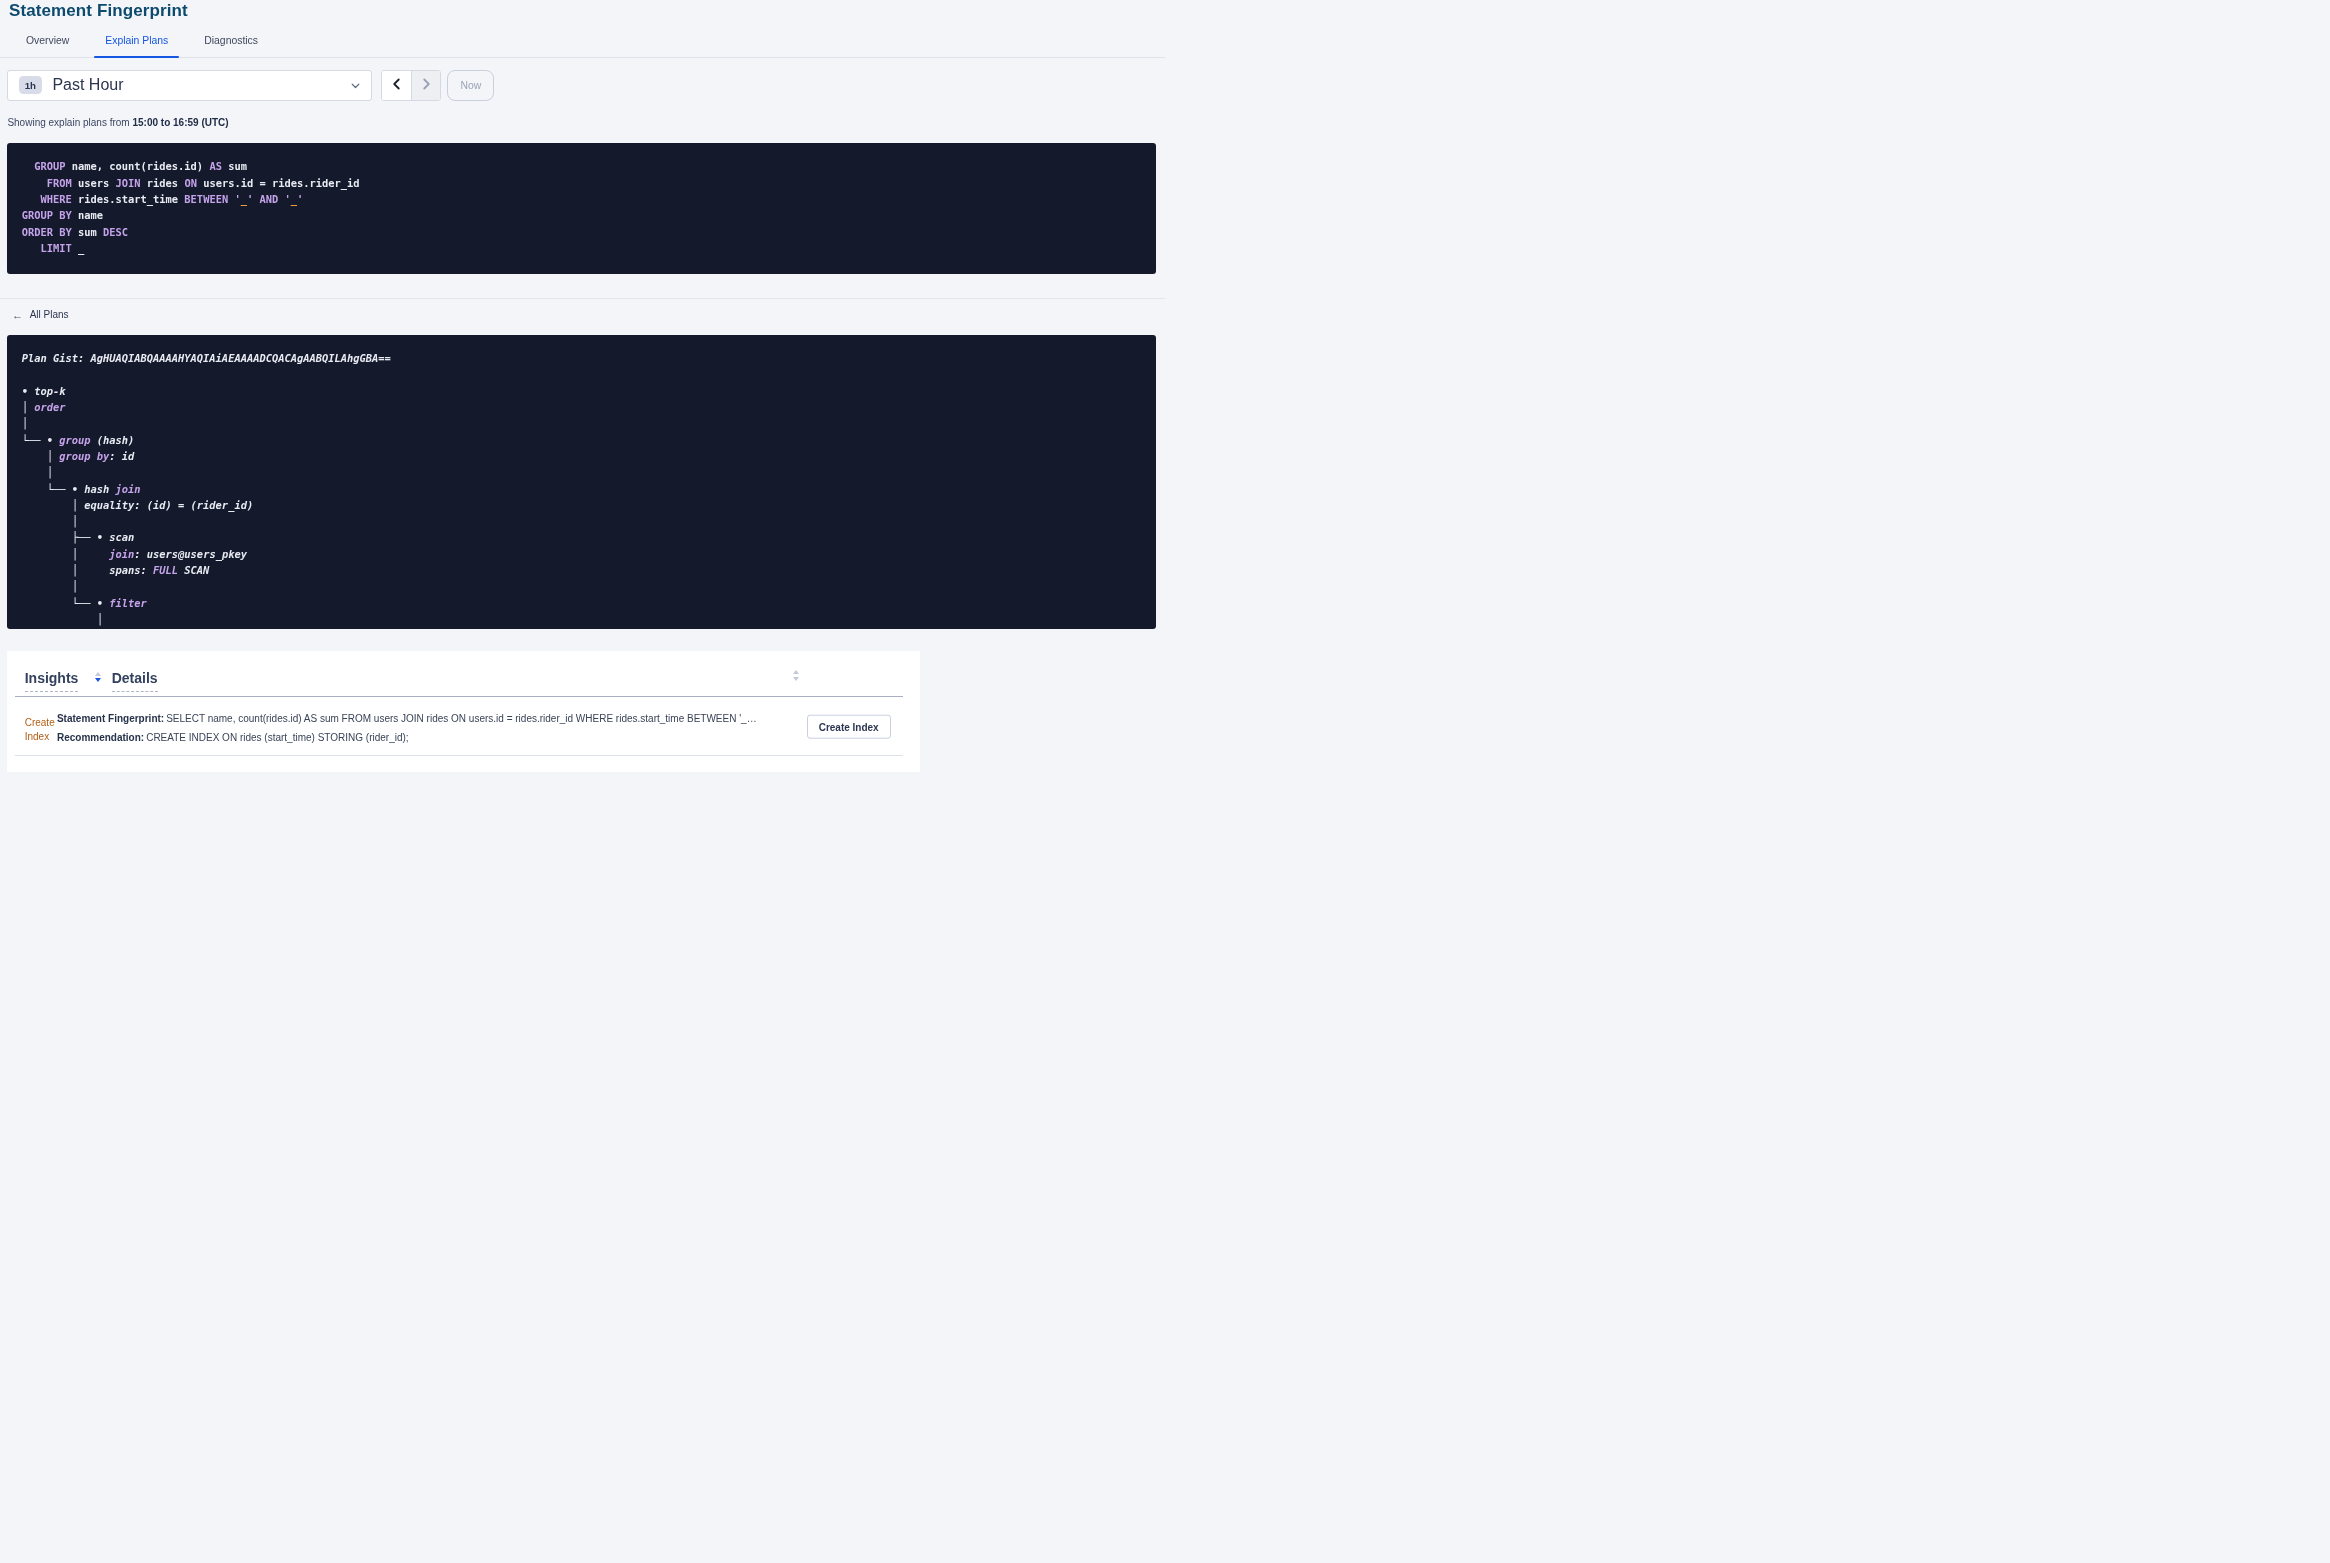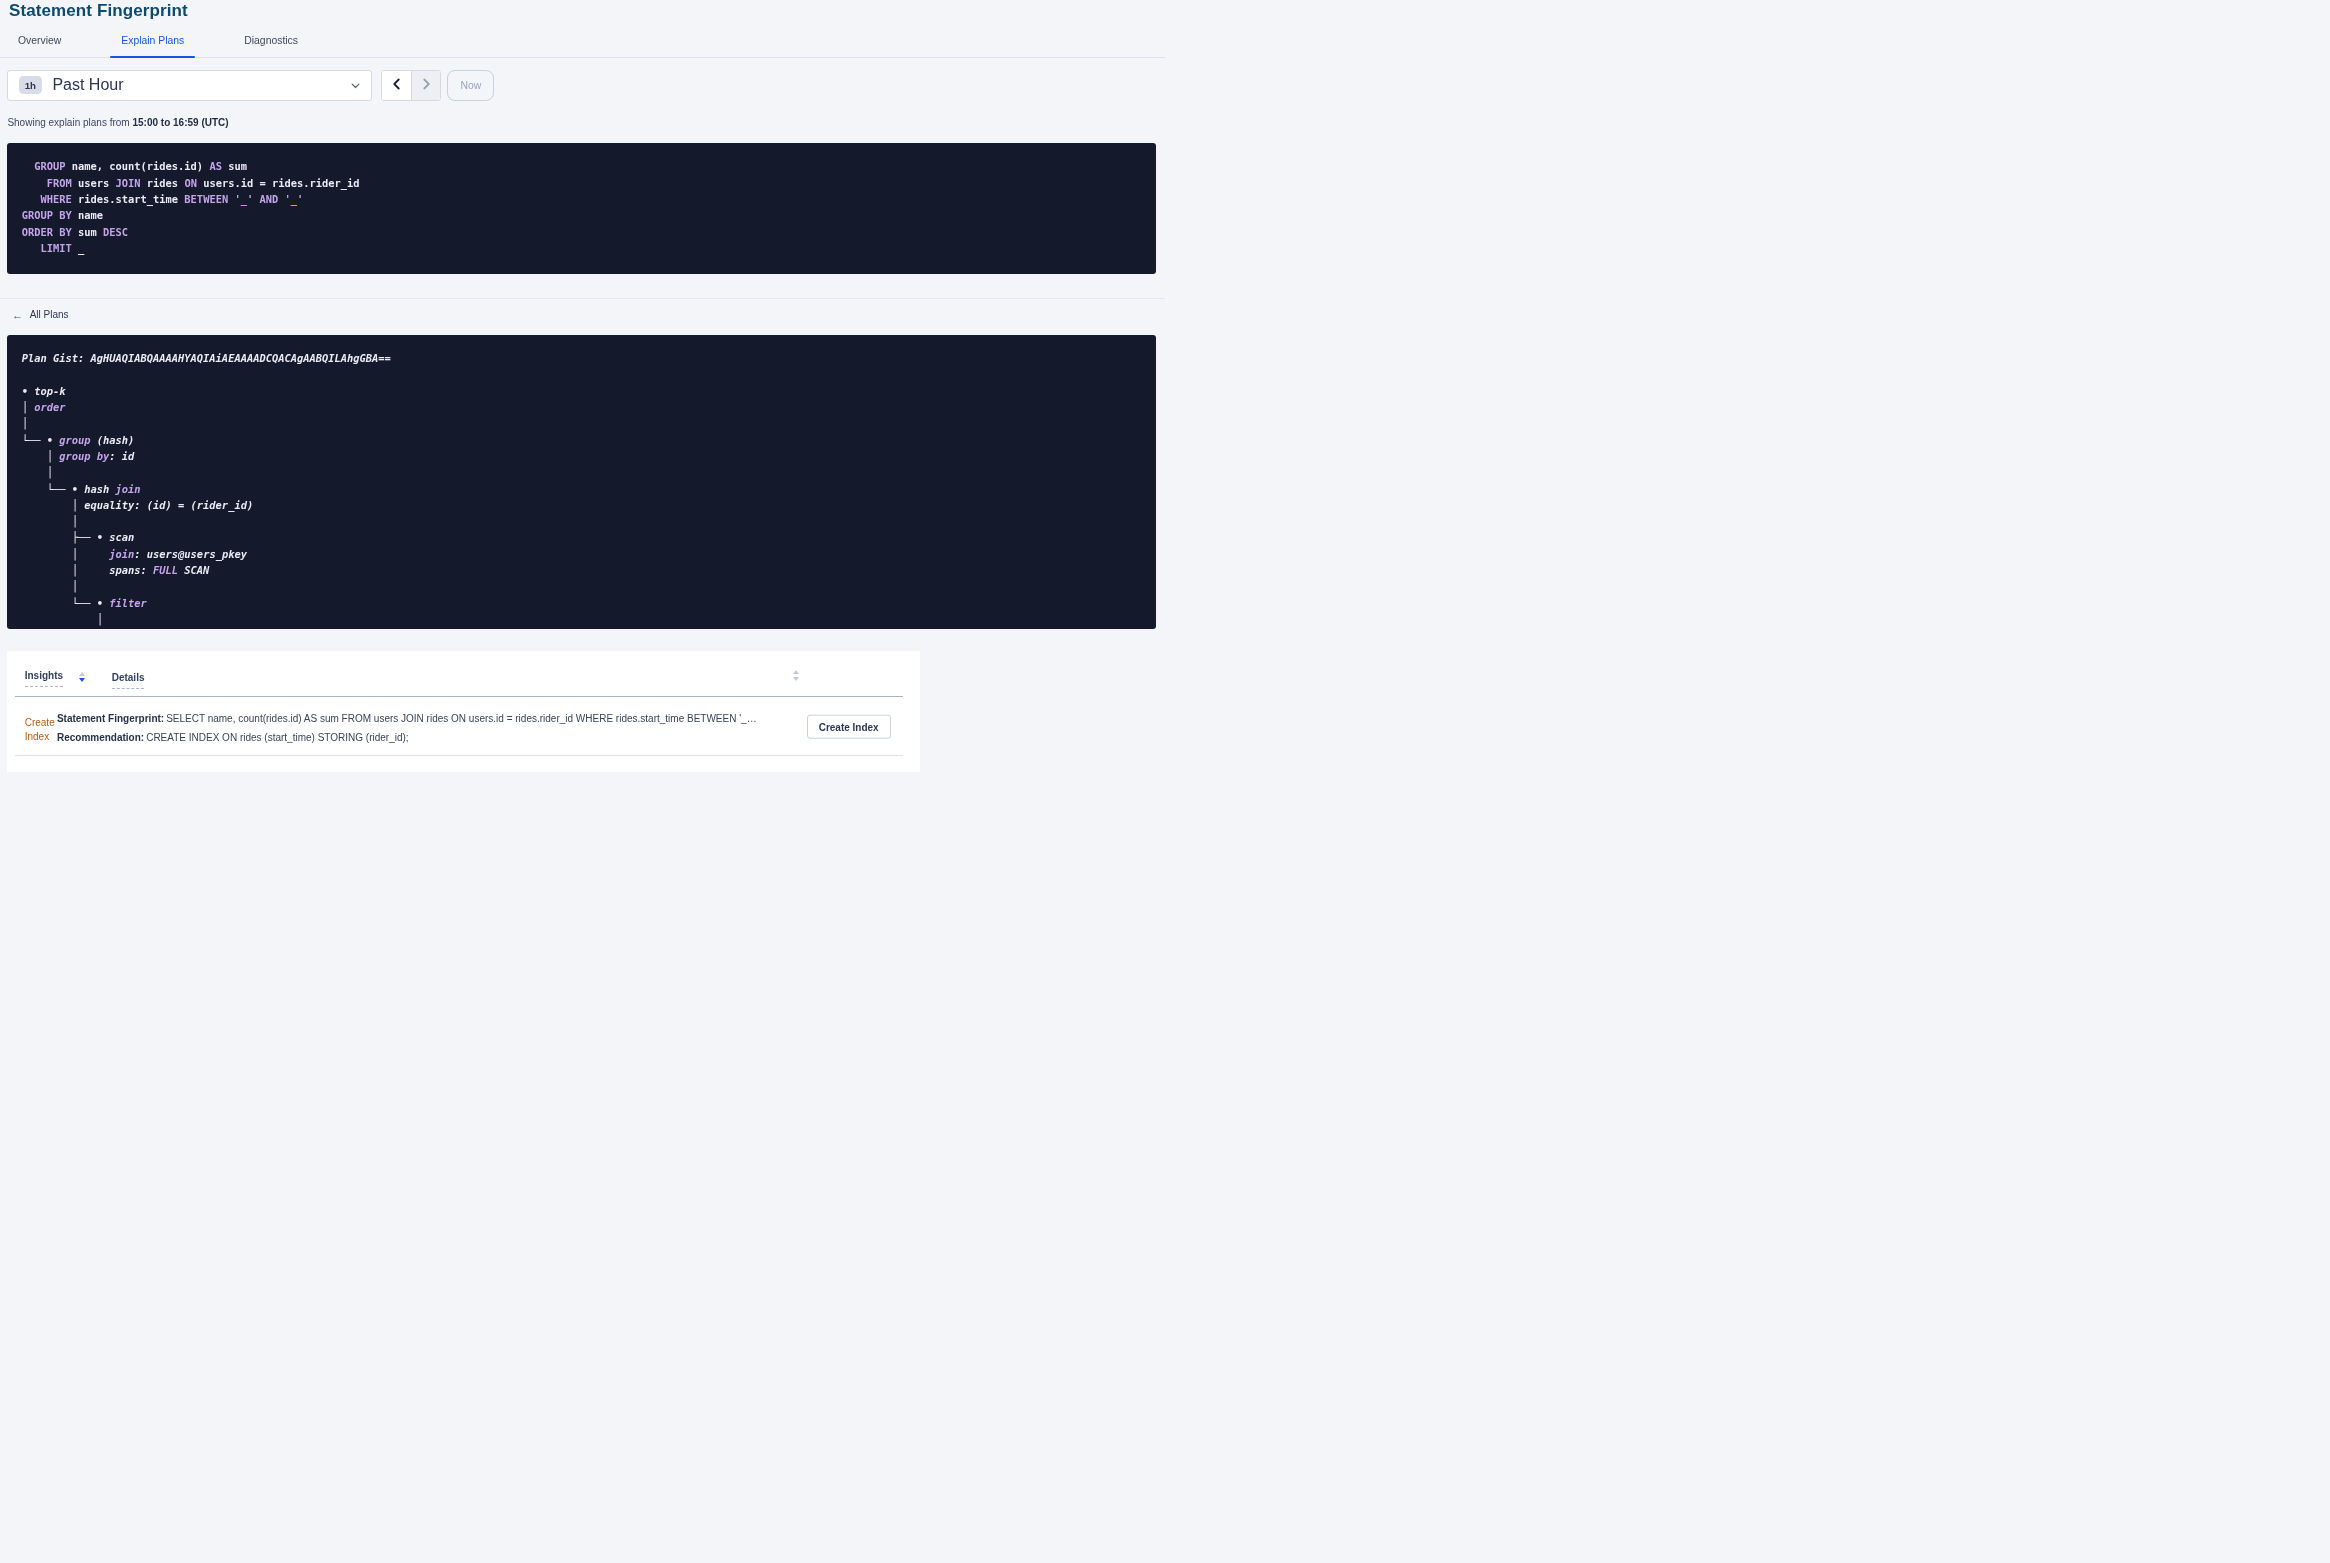--- a/index.html
+++ b/index.html
@@ -2,21 +2,21 @@
 <html style="font-size:12px"><head>
 <meta charset="utf-8">
 <style>
   * { margin:0; padding:0; box-sizing:border-box; }
   html,body { background:#f4f5f8; }
   body { font-family:"Liberation Sans", sans-serif; }
   .page { position:relative; width:1165px; height:782px; background:#f4f5f8; overflow:hidden; }
 
   
   .page-title { padding:2.2px 0 0 9px; font-size:17px; line-height:18px; font-weight:700; color:#0c4a6e; letter-spacing:0.1px; }
-  .tabs { display:flex; gap:60px; margin-top:15px; padding-left:18px; border-bottom:0.7px solid #dfe2ea; }
+  .tabs { display:flex; gap:36px; margin-top:15px; padding-left:26px; border-bottom:0.7px solid #dfe2ea; }
   .tab { position:relative; padding-bottom:10.4px; font-size:10.4px; color:#3e485e; cursor:pointer; }
   .tab.active { color:#1455e1; }
   .tab.active::after { content:""; position:absolute; left:-11px; right:-11px; bottom:-1.5px; height:2.2px; background:#1455e1; border-radius:1.5px; }
 
   
   .controls { display:flex; align-items:center; margin:12px 9px 0 6.7px; height:31px; }
   .time-select { display:flex; align-items:center; width:365px; height:31px; background:#fff; border:0.7px solid #d5d9e3; border-radius:3px; padding:0 11px 0 11px; cursor:pointer; }
   .time-badge { background:#d8dce8; color:#2c3650; font-size:9.7px; font-weight:700; padding:3.7px 6px; border-radius:4.5px; margin-right:10.4px; }
   .time-label { flex:1; font-size:16px; color:#2b3550; }
   .arrow-group { display:flex; height:31px; margin-left:9.7px; border:0.7px solid #d5d9e3; border-radius:3px; overflow:hidden; background:#fff; }
@@ -38,21 +38,21 @@
 
   .divider { height:0.7px; background:#e3e6ec; margin-top:24.5px; }
 
   .back-link { display:inline-flex; align-items:center; gap:6.7px; margin:10.4px 0 0 12px; font-size:10px; color:#2c3650; cursor:pointer; text-decoration:none; }
   .back-arrow { font-size:11px; color:#3e4a63; line-height:10.4px; }
 
   
   .card { position:relative; margin:22px 0 0 6.7px; width:913px; background:#fff; padding:19.3px 0 15.6px 0; }
   .thead { position:relative; display:flex; align-items:flex-start; padding-left:18px; height:18px; }
   .th-col1 { width:87px; display:flex; align-items:flex-start; }
-  .th-label { font-size:10px; font-weight:700; color:#33415e; border-bottom:1.5px dashed #aeb5c6; padding-bottom:4.5px; cursor:pointer; }
+  .th-label { font-size:14px; font-weight:700; color:#33415e; border-bottom:1.5px dashed #aeb5c6; padding-bottom:4.5px; cursor:pointer; }
   .sort { display:inline-flex; flex-direction:column; align-items:center; gap:2.2px; margin-left:16.3px; margin-top:1.5px; cursor:pointer; }
   .tri { width:0; height:0; border-left:3.7px solid transparent; border-right:3.7px solid transparent; }
   .tri.up { border-bottom:4.5px solid #c3c9d8; }
   .tri.down { border-top:4.5px solid #c3c9d8; }
   .tri.down.active { border-top-color:#1455e1; }
   .sort-end { position:absolute; left:786px; top:0; margin:0; }
   .hdiv { height:0.7px; margin:0 17px 0 8.2px; }
   .hdiv.strong { background:#a8b0c2; margin-top:7.4px; }
   .hdiv.light { background:#dde1e9; }
   .trow { position:relative; display:flex; align-items:center; padding:13.4px 0 8.2px 18px; }

